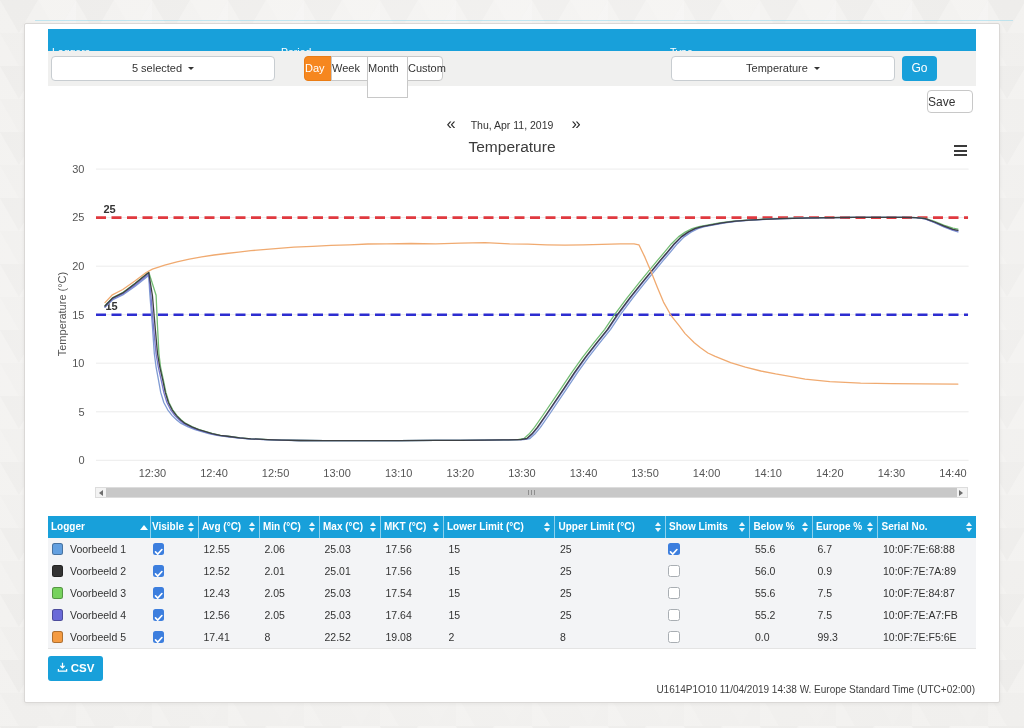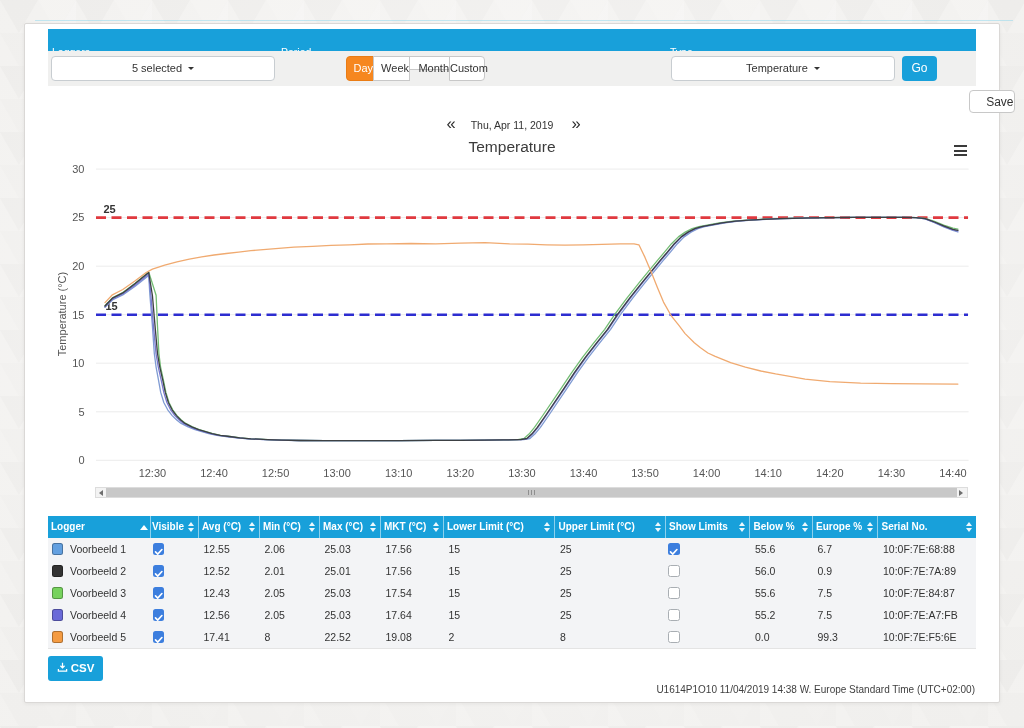--- a/index.html
+++ b/index.html
@@ -1,21 +1,21 @@
 <!DOCTYPE html>
 <html><head>
 <meta charset="utf-8">
 <style>
 * { margin:0; padding:0; box-sizing:content-box; }
 html,body { width:1024px; height:728px; overflow:hidden; font-family:"Liberation Sans",sans-serif; background:#f2f1ef; }
 .abs { position:absolute; }
 .th { position:absolute; height:22px; line-height:22px; font-size:10px; font-weight:bold; color:#fff; white-space:nowrap; }
 .td { position:absolute; height:22px; line-height:22px; font-size:10.5px; color:#333; white-space:nowrap; }
 .barlabel { position:absolute; height:38px; line-height:23px; font-size:10.5px; font-weight:normal; color:#fff;margin-top:12px; }
-.btn { position:absolute; box-sizing:border-box; font-size:11px; color:#333; background:#fff; border:1px solid #c8c8c8; text-align:right;margin-left:42px; }
+.btn { position:absolute; box-sizing:border-box; font-size:11px; color:#333; background:#fff; border:1px solid #c8c8c8; text-align:left; }
 </style>
 </head>
 <body>
 <svg width="1024" height="728" style="position:absolute;left:0;top:0">
   <defs>
     <pattern id="tri" width="76" height="66" patternUnits="userSpaceOnUse">
       <rect width="76" height="66" fill="#f3f2f0"></rect>
       <polygon points="0,0 38,0 19,33" fill="#edecea"></polygon>
         <polygon points="19,33 38,0 57,33" fill="#f3f2f0"></polygon>
         <polygon points="38,0 76,0 57,33" fill="#f5f4f2"></polygon>
@@ -43,21 +43,21 @@
 <div class="barlabel" style="left:52px;top:29.3px;">Loggers</div>
 <div class="barlabel" style="left:281px;top:29.3px;">Period</div>
 <div class="barlabel" style="left:670px;top:29.3px;">Type</div>
 
 <div class="abs" style="left:48px;top:51.3px;width:928px;height:34.7px;background:#f0f0ef;"></div>
 
 <div class="abs" style="left:51px;top:56px;width:224px;height:24.5px;background:#fff;border:1px solid #c8cdd1;border-radius:4px;box-sizing:border-box;text-align:center;line-height:23px;font-size:11px;color:#333;">5 selected <span style="display:inline-block;vertical-align:2.5px;margin-left:3px;width:0;height:0;border-left:3.5px solid transparent;border-right:3.5px solid transparent;border-top:3.5px solid #333;"></span></div>
 
 <div class="btn" style="left:304px;top:56px;width:28px;height:24.5px;line-height:23px;background:#f6871f;border-color:#ea7c14;color:#fff;border-radius:4px 0 0 4px;">Day</div>
 <div class="btn" style="left:331px;top:56px;width:37px;height:24.5px;line-height:23px;">Week</div>
-<div class="btn" style="left:367px;top:56px;width:41px;height:14px;line-height:23px;">Month</div>
+<div class="btn" style="left:367px;top:56px;width:41px;height:42px;line-height:23px;">Month</div>
 <div class="btn" style="left:407px;top:56px;width:36px;height:24.5px;line-height:23px;border-radius:0 4px 4px 0;">Custom</div>
 
 <div class="abs" style="left:671px;top:56px;width:224px;height:24.5px;background:#fff;border:1px solid #c8cdd1;border-radius:4px;box-sizing:border-box;text-align:center;line-height:23px;font-size:11px;color:#333;">Temperature <span style="display:inline-block;vertical-align:2.5px;margin-left:3px;width:0;height:0;border-left:3.5px solid transparent;border-right:3.5px solid transparent;border-top:3.5px solid #333;"></span></div>
 
 <div class="abs" style="left:902px;top:56px;width:35px;height:24.5px;background:#18a0da;border-radius:4px;text-align:center;line-height:24.5px;font-size:12px;color:#fff;">Go</div>
 
 <div class="btn" style="left:927px;top:89.8px;width:45.5px;height:23.5px;line-height:22px;font-size:12px;border-radius:4px;">Save</div>
 
 <div class="abs" style="left:446.5px;top:113.5px;font-size:16.5px;color:#2e2e2e;">«</div>
 <div class="abs" style="left:448px;top:119px;width:128px;text-align:center;font-size:10.5px;color:#333;">Thu, Apr 11, 2019</div>

